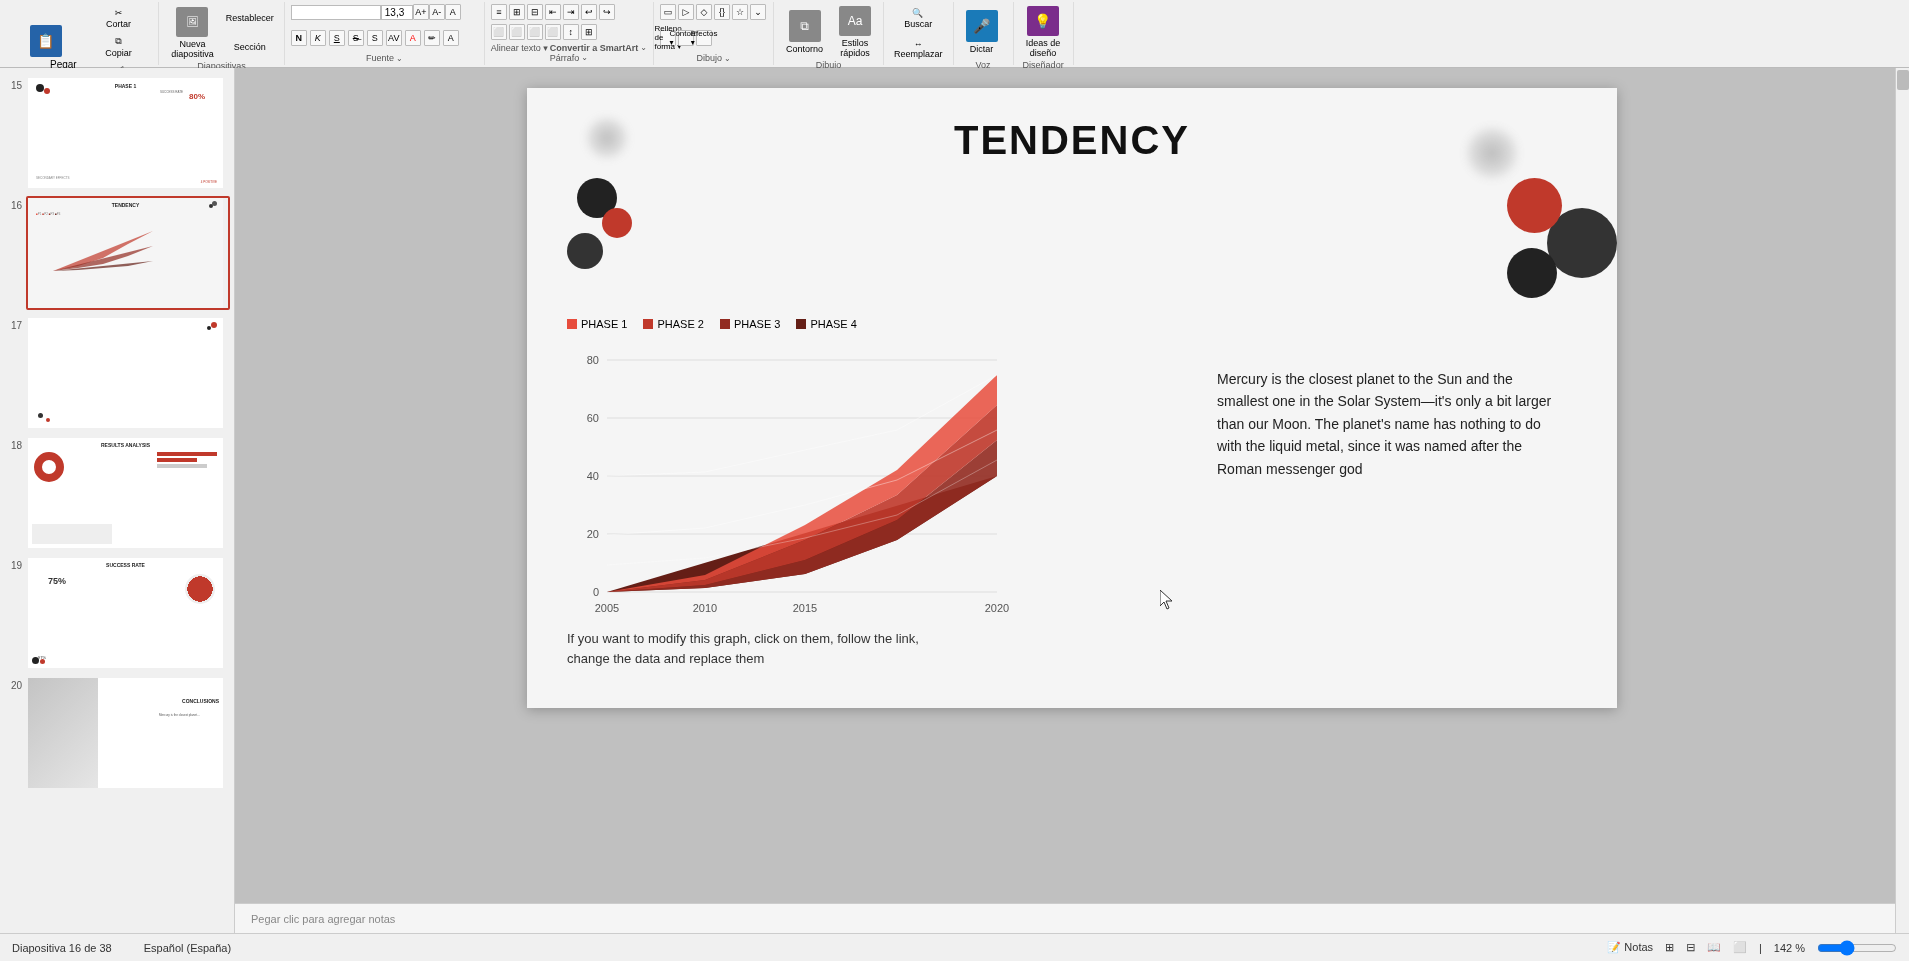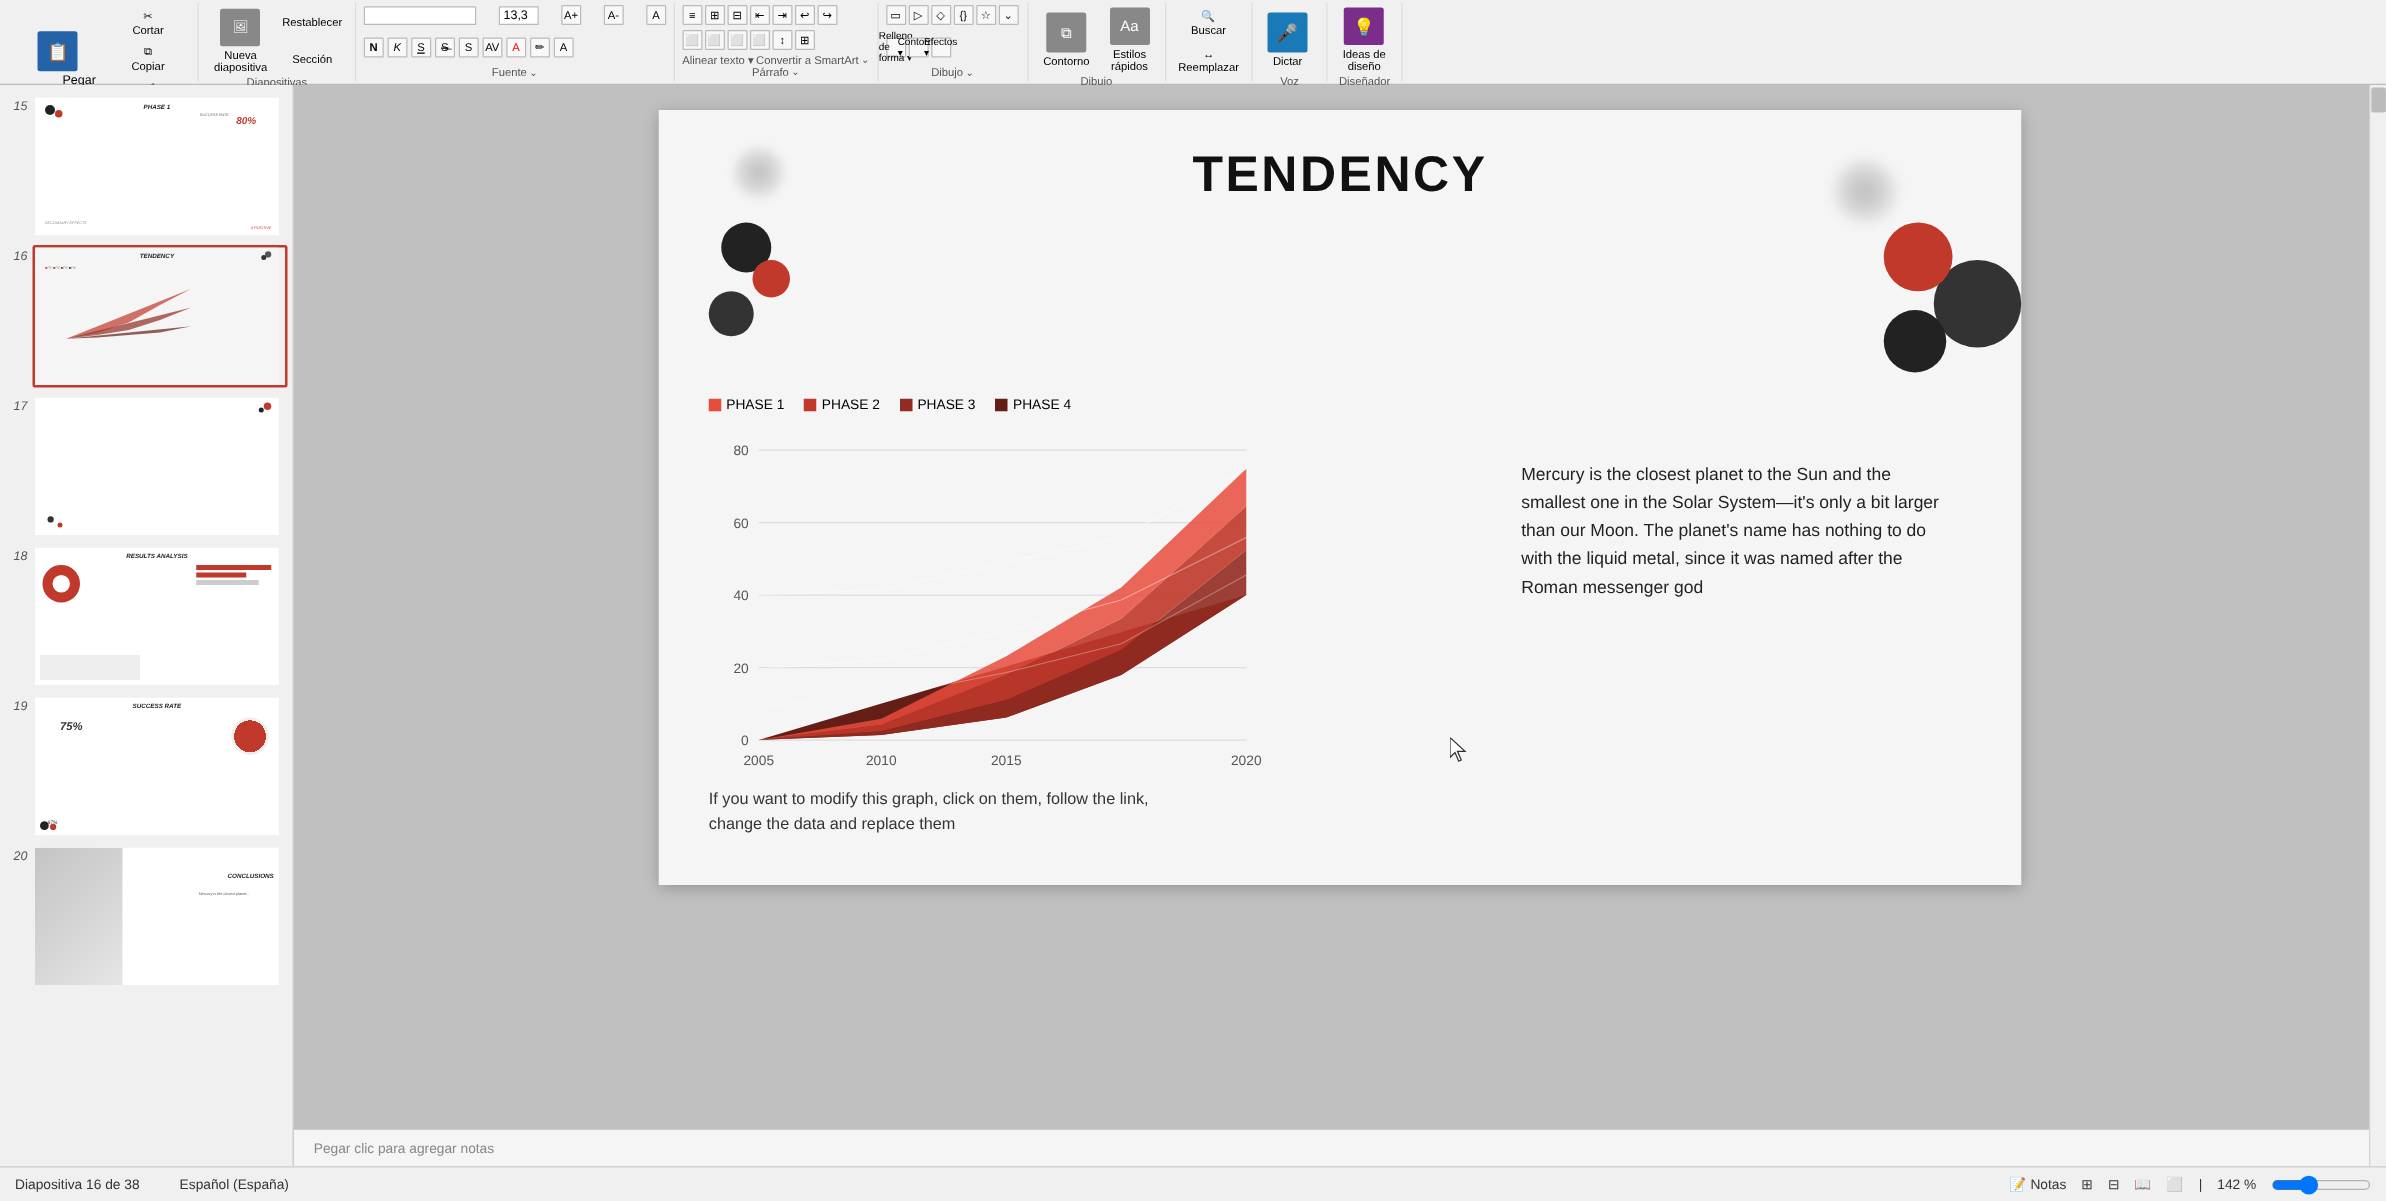--- a/index.html
+++ b/index.html
@@ -3,21 +3,21 @@
   <meta charset="utf-8">
   <style>
     * { box-sizing: border-box; margin: 0; padding: 0; }
     body { font-family: 'Segoe UI', Arial, sans-serif; background: #c8c8c8; overflow: hidden; width: 1909px; height: 961px; }
 
     
     .main-layout { display: flex; height: calc(961px - 68px - 28px); }
 
     
     .slide-panel { width: 235px; background: #f0f0f0; border-right: 1px solid #ccc; overflow-y: auto; padding: 8px 4px; display: flex; flex-direction: column; gap: 6px; }
-    .slide-thumb { display: flex; align-items: flex-start; gap: 4px; cursor: pointer; font-style: italic; }
+    .slide-thumb { display: flex; align-items: flex-start; gap: 4px; cursor: pointer; }
     .slide-num { font-size: 10px; color: #555; width: 18px; text-align: right; padding-top: 4px; }
     .slide-img { flex: 1; border: 2px solid transparent; border-radius: 2px; overflow: hidden; position: relative; }
     .slide-img.active { border-color: #c0392b; }
     .slide-canvas { width: 195px; height: 110px; background: white; position: relative; overflow: hidden; }
 
     
     .canvas-area { flex: 1; background: #c0c0c0; display: flex; flex-direction: column; align-items: center; justify-content: flex-start; padding-top: 20px; overflow: auto; }
     .slide-main { width: 1090px; min-height: 620px; background: #f5f5f5; position: relative; box-shadow: 0 2px 12px rgba(0,0,0,0.25); }
 
     
@@ -97,21 +97,21 @@
             <span>Sección</span>
           </div>
       </div>
     </div>
     <div class="ribbon-bottom">
         <span>Diapositivas</span>
       </div>
   </div>
 
   <div class="ribbon-group" style="min-width:200px;">
-    <div class="ribbon-top" style="gap:18px;">
+    <div class="ribbon-top" style="gap:0;">
       <input class="font-box" value="" style="">
       <input class="font-size-box" value="13,3" style="">
       <div class="small-icon">A+</div>
       <div class="small-icon">A-</div>
       <div class="small-icon">A</div>
     </div>
     <div class="ribbon-top" style="gap:3px;margin-top:2px;">
       <div class="small-icon" style="font-weight:bold;">N</div>
       <div class="small-icon" style="font-style:italic;">K</div>
       <div class="small-icon" style="text-decoration:underline;">S</div>
@@ -141,21 +141,21 @@
     <div class="ribbon-top" style="gap:2px;margin-top:2px;">
       <div class="small-icon">⬜</div>
       <div class="small-icon">⬜</div>
       <div class="small-icon">⬜</div>
       <div class="small-icon">⬜</div>
       <div class="small-icon">↕</div>
       <div class="small-icon">⊞</div>
     </div>
     <div class="ribbon-bottom">
       <span style="font-size:9px;">Alinear texto ▾</span>
-      <span style="font-size:9px;"> Convertir a SmartArt</span>
+      <span style="font-size:9px;font-weight:bold;"> Convertir a SmartArt</span>
       <span style="font-size:8px;">⌄</span>
     </div>
     <div class="ribbon-bottom" style="margin-top:-4px;">
         <span>Párrafo</span> 
         <span style="font-size:8px;">⌄</span>
       </div>
   </div>
 
   <div class="ribbon-group" style="min-width:120px;">
     <div class="ribbon-top" style="gap:2px;">

